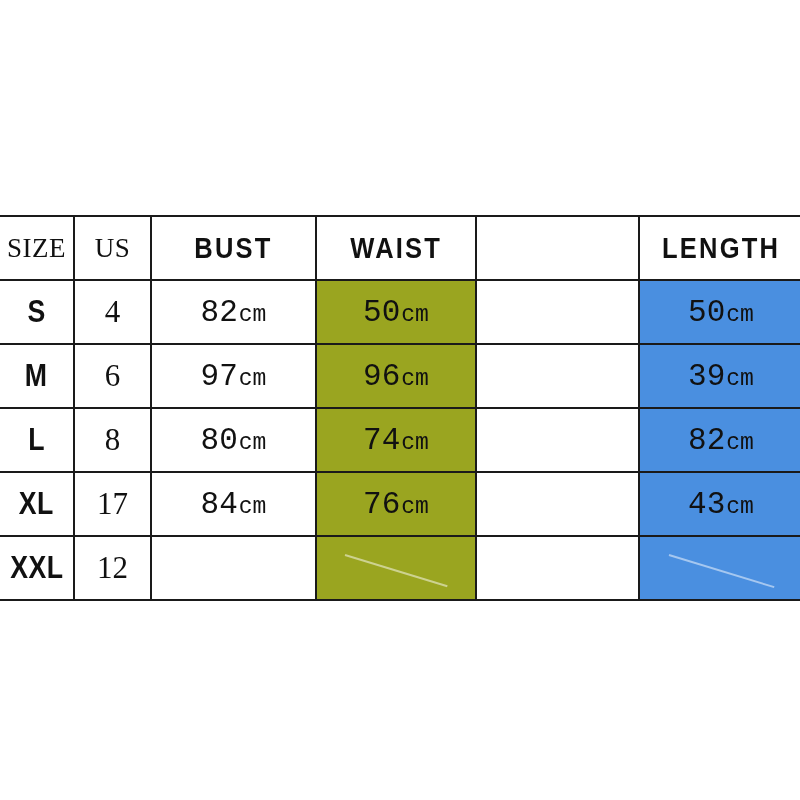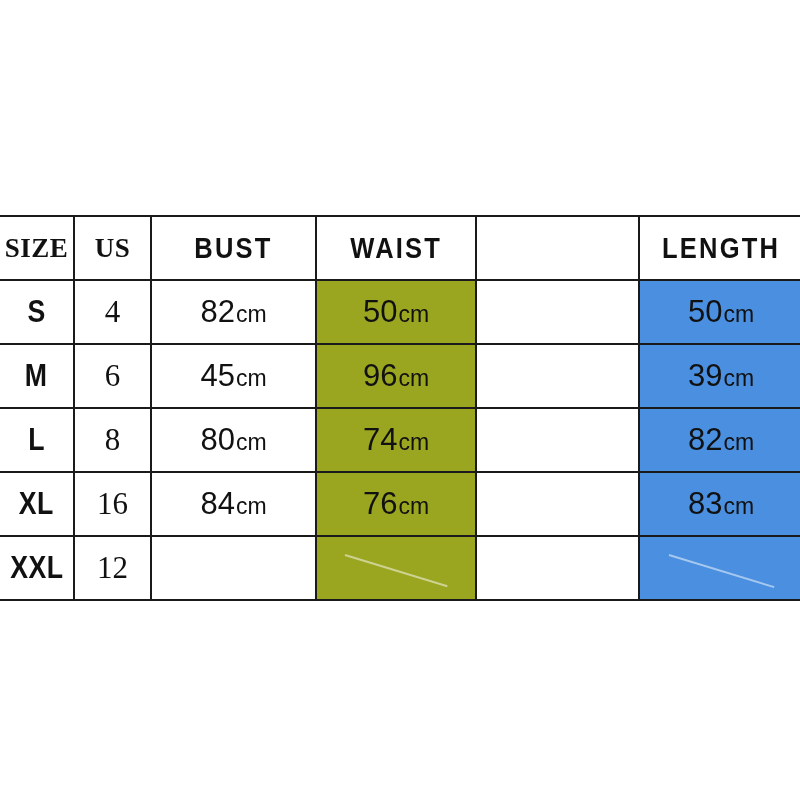--- a/index.html
+++ b/index.html
@@ -52,21 +52,21 @@
   .col-bust   { width: 165px; }
   .col-waist  { width: 160px; }
   .col-blank  { width: 163px; }
   .col-length { width: 164px; }
 
   
   tr.header-row td { background: #ffffff; }
 
   .h-serif {
     font-family: "Liberation Serif", serif;
-    font-weight: 700;
+    font-weight: 400;
     font-size: 27px;
     letter-spacing: 0.5px;
     color: #111111;
   }
   .h-sans {
     font-family: "Liberation Sans", sans-serif;
     font-weight: 700;
     font-size: 29px;
     letter-spacing: 2.5px;
     color: #111111;
@@ -83,21 +83,21 @@
     transform: scaleX(0.86);
     display: inline-block;
     letter-spacing: 0.5px;
   }
   .num-serif {
     font-family: "Liberation Serif", serif;
     font-size: 31px;
     color: #111111;
   }
   .meas {
-    font-family: Liberation Sans, sans-serif;
+    font-family: Liberation Mono, monospace;
     font-size: 31px;
     color: #111111;
     white-space: nowrap;
     margin-top: 39px;
   }
   .meas .unit {
     font-size: 23px;
     margin-left: 1px;
   }
 
@@ -182,21 +182,21 @@
       </tr>
 
       <tr>
         <td>
           <span class="size-label">M</span>
         </td>
         <td>
           <span class="num-serif">6</span>
         </td>
         <td>
-          <span class="meas"><span>45</span><span class="unit">cm</span></span>
+          <span class="meas"><span>97</span><span class="unit">cm</span></span>
         </td>
         <td class="tint-waist">
           <span class="meas"><span>96</span><span class="unit">cm</span></span>
         </td>
         <td>
           <span class="meas"></span>
         </td>
         <td class="tint-length">
           <span class="meas"><span>39</span><span class="unit">cm</span></span>
         </td>
@@ -221,33 +221,33 @@
         <td class="tint-length">
           <span class="meas"><span>82</span><span class="unit">cm</span></span>
         </td>
       </tr>
 
       <tr>
         <td>
           <span class="size-label">XL</span>
         </td>
         <td>
-          <span class="num-serif">16</span>
+          <span class="num-serif">17</span>
         </td>
         <td>
           <span class="meas"><span>84</span><span class="unit">cm</span></span>
         </td>
         <td class="tint-waist">
           <span class="meas"><span>76</span><span class="unit">cm</span></span>
         </td>
         <td>
           <span class="meas"></span>
         </td>
         <td class="tint-length">
-          <span class="meas"><span>83</span><span class="unit">cm</span></span>
+          <span class="meas"><span>43</span><span class="unit">cm</span></span>
         </td>
       </tr>
 
       <tr>
         <td>
           <span class="size-label">XXL</span>
         </td>
         <td>
           <span class="num-serif">12</span>
         </td>

